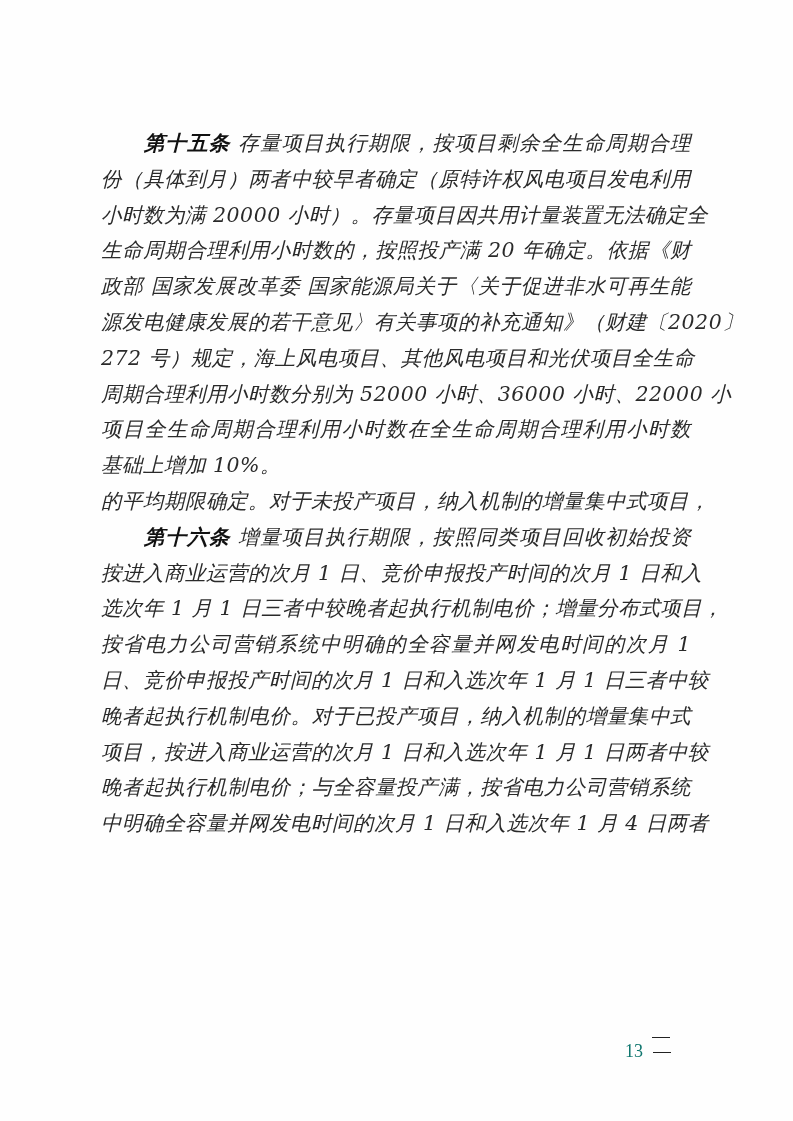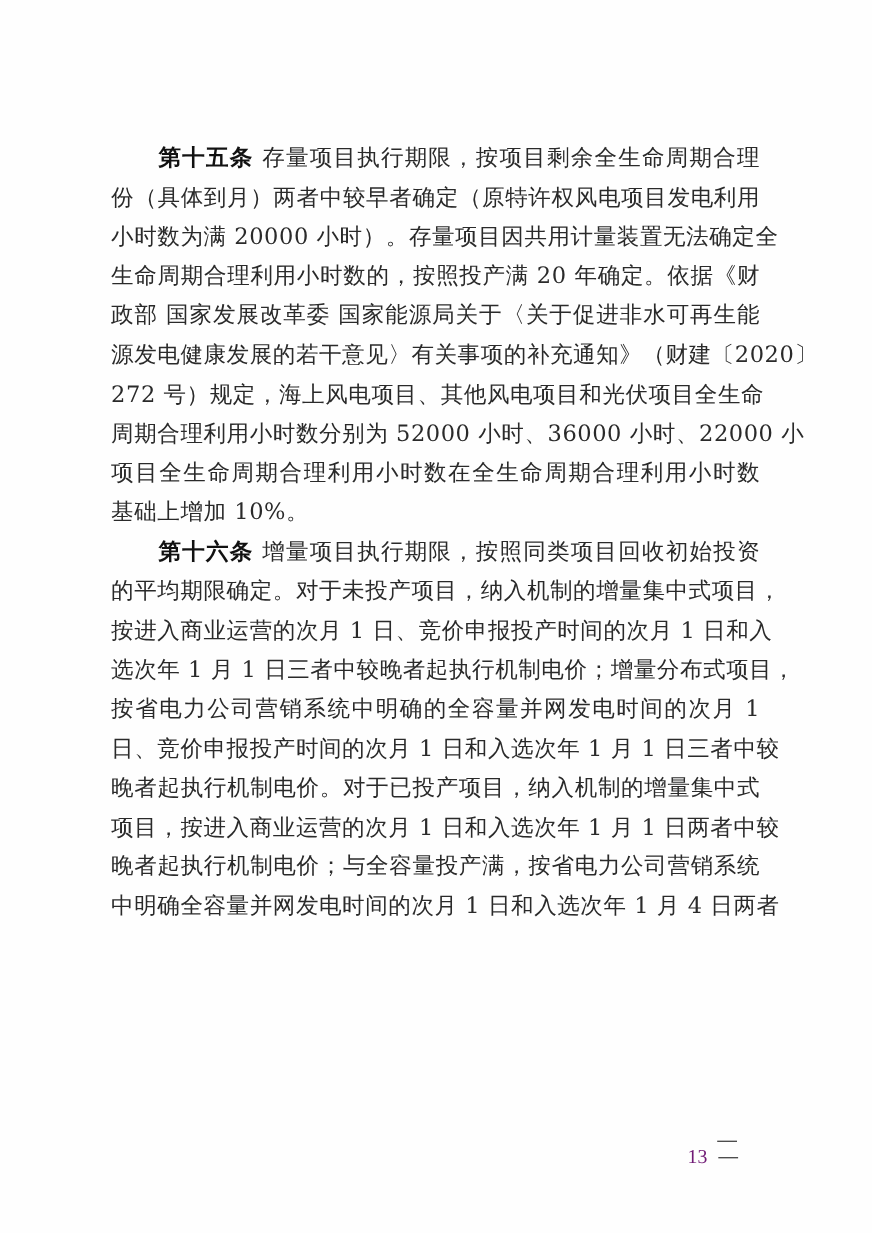--- a/index.html
+++ b/index.html
@@ -11,27 +11,28 @@
     .text-block {
       position: absolute; left: 101px; top: 126px; width: 590px;
       font-family: "DejaVu Serif", "Liberation Serif", serif;
       color: #2a2a2a; font-size: 20.5px;
     }
     .line {
       height: 35.8px; line-height: 35.8px;
       text-align: justify; text-align-last: justify;
       white-space: nowrap; overflow: visible;
       letter-spacing: 0.5px;
+      font-style: italic;
     }
     .line.last { text-align-last: left; }
     .line.indent { padding-left: 43px; }
     .article-no { font-weight: bold; color: #111; font-family: "DejaVu Sans", sans-serif; margin-right: 8px; }
     .page-footer {
       position: absolute; left: 625px; top: 1030px; width: 60px; height: 40px;
-      font-family: "Liberation Serif", serif; color: #701a75; text-decoration: underline;
+      font-family: "Liberation Serif", serif; color: #0f766e; text-decoration: underline;
     }
     .dash-top { position: absolute; left: 27px; top: 7px; width: 18px; height: 1px; background: #222; }
     .page-num { position: absolute; left: 0; top: 11px; font-size: 18px; }
     .dash-bottom { position: absolute; left: 28px; top: 22px; width: 18px; height: 1px; background: #222; }
   </style>
 </head>
 <body>
 
 <div class="page">
   <div class="text-block">
@@ -40,22 +41,22 @@
     <div class="line">份（具体到月）两者中较早者确定（原特许权风电项目发电利用</div>
     <div class="line">小时数为满 20000 小时）。存量项目因共用计量装置无法确定全</div>
     <div class="line">生命周期合理利用小时数的，按照投产满 20 年确定。依据《财</div>
     <div class="line">政部 国家发展改革委 国家能源局关于〈关于促进非水可再生能</div>
     <div class="line">源发电健康发展的若干意见〉有关事项的补充通知》（财建〔2020〕</div>
     <div class="line">272 号）规定，海上风电项目、其他风电项目和光伏项目全生命</div>
     <div class="line">周期合理利用小时数分别为 52000 小时、36000 小时、22000 小</div>
     <div class="line">项目全生命周期合理利用小时数在全生命周期合理利用小时数</div>
     <div class="line last">基础上增加 10%。</div>
 
+    <div class="line">的平均期限确定。对于未投产项目，纳入机制的增量集中式项目，</div>
     <div class="line indent"><span class="article-no">第十六条</span><span>增量项目执行期限，按照同类项目回收初始投资</span></div>
-    <div class="line">的平均期限确定。对于未投产项目，纳入机制的增量集中式项目，</div>
     <div class="line">按进入商业运营的次月 1 日、竞价申报投产时间的次月 1 日和入</div>
     <div class="line">选次年 1 月 1 日三者中较晚者起执行机制电价；增量分布式项目，</div>
     <div class="line">按省电力公司营销系统中明确的全容量并网发电时间的次月 1</div>
     <div class="line">日、竞价申报投产时间的次月 1 日和入选次年 1 月 1 日三者中较</div>
     <div class="line">晚者起执行机制电价。对于已投产项目，纳入机制的增量集中式</div>
     <div class="line">项目，按进入商业运营的次月 1 日和入选次年 1 月 1 日两者中较</div>
     <div class="line">晚者起执行机制电价；与全容量投产满，按省电力公司营销系统</div>
     <div class="line">中明确全容量并网发电时间的次月 1 日和入选次年 1 月 4 日两者</div>
   </div>
 

